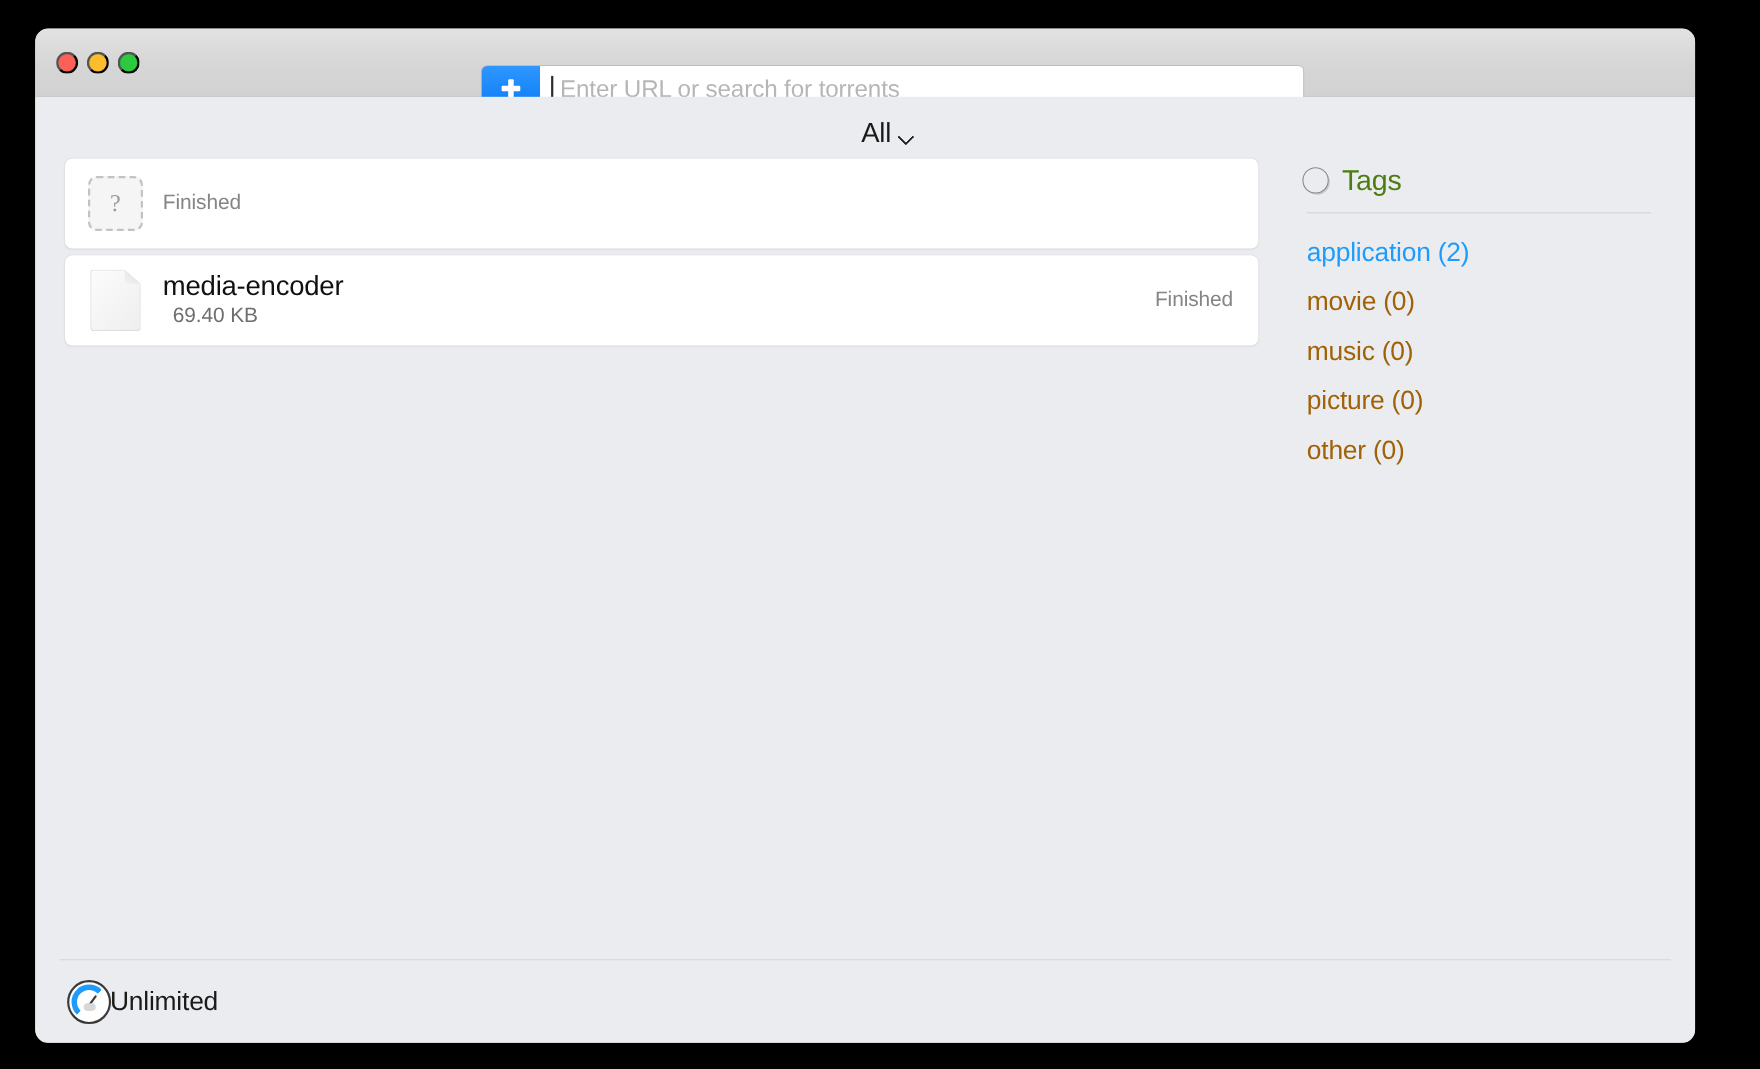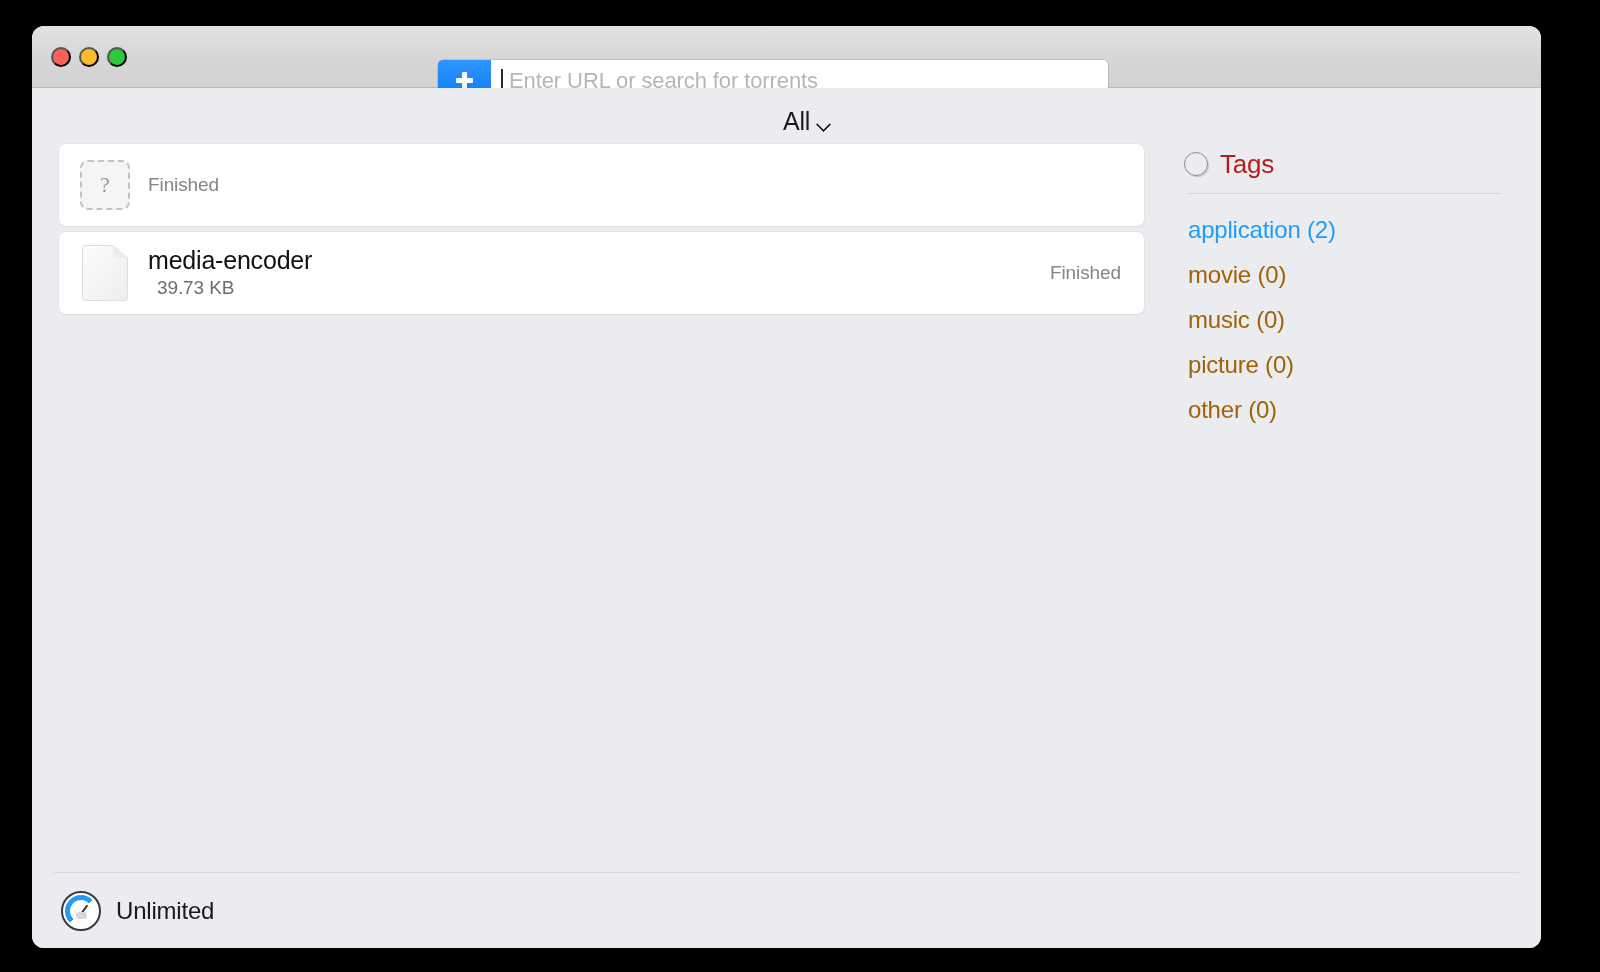--- a/index.html
+++ b/index.html
@@ -65,21 +65,21 @@
   .light.minimize { background: #fcbd2d; box-shadow: inset 0 0 0 0.5px rgba(0,0,0,.10); }
   .light.zoom     { background: #2dc93f; box-shadow: inset 0 0 0 0.5px rgba(0,0,0,.10); }
 
   .url-group {
     position: absolute;
     left: 406px;
     top: 34px;
     display: flex;
     align-items: stretch;
     height: 41px;
-    width: 670px;
+    width: 747px;
     border-radius: 5px;
     overflow: hidden;
     box-shadow: 0 0 0 0.5px rgba(0,0,0,.22), 0 1px 1px rgba(0,0,0,.07);
   }
 
   .add-btn {
     flex: 0 0 53px;
     background: linear-gradient(to bottom, #2e96ff 0%, #0a7bf5 100%);
     display: flex;
     align-items: center;
@@ -305,21 +305,21 @@
     width: 24px;
     height: 24px;
     border-radius: 50%;
     border: 1.6px solid #8a8a8a;
     background: transparent;
     box-shadow: 1.5px 1.5px 0 -0.5px #c6c6c6;
     flex: 0 0 auto;
   }
   .tags-title {
     font-size: 26px;
-    color: #b91c1c;
+    color: #4d7c0f;
     letter-spacing: -0.2px;
   }
   .tags-divider {
     height: 1px;
     background: #d3d5d8;
     margin: 9px 0 0 14px;
   }
   .tags-list {
     list-style: none;
     padding: 22px 0 0 14px;
@@ -343,21 +343,21 @@
     margin: 0 22px 0 22px;
     display: flex;
     align-items: center;
     padding-left: 7px;
     gap: 0px;
   }
   .speed-control {
     display: inline-flex;
     align-items: center;
     cursor: pointer;
-    gap: 16px;
+    gap: 0px;
   }
   .gauge-icon {
     position: relative;
     width: 40px;
     height: 40px;
     border-radius: 50%;
     background: #ffffff;
     border: 2px solid #3a3a3a;
     overflow: hidden;
     flex: 0 0 auto;
@@ -447,21 +447,21 @@
 
           <div class="torrent-row">
             <div class="row-icon-wrap">
               <div class="icon-file">
                 <span class="sheet"></span>
                 <span class="fold"></span>
               </div>
             </div>
             <div class="row-text">
               <div class="row-title">media-encoder</div>
-              <div class="row-size">39.73 KB</div>
+              <div class="row-size">69.40 KB</div>
             </div>
             <div class="row-status">Finished</div>
           </div>
 
         </div>
 
         <div id="tags-panel">
           <div class="tags-header">
             <span class="tags-circle-icon"></span>
             <span class="tags-title">Tags</span>

